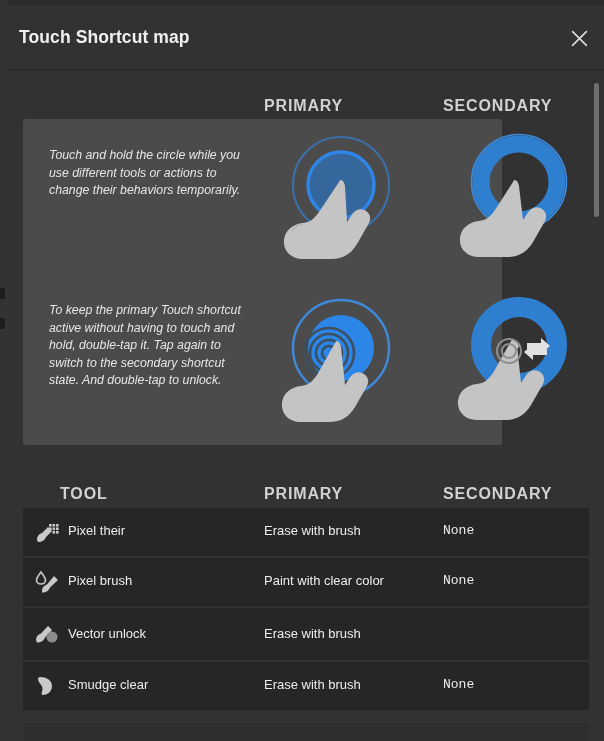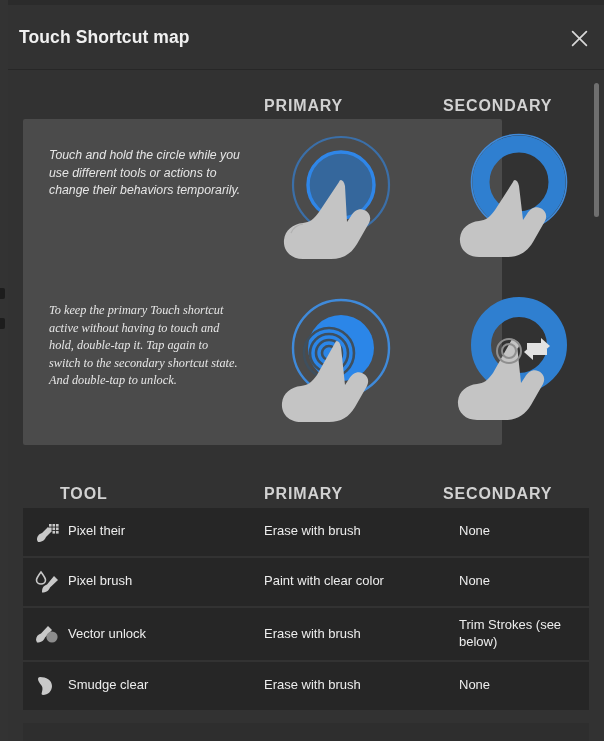--- a/index.html
+++ b/index.html
@@ -125,21 +125,21 @@
   .illus-text {
     position: absolute;
     left: 26px;
     width: 192px;
     font-style: italic;
     font-size: 12.3px;
     line-height: 17.5px;
     color: #e6e6e6;
   }
   .illus-row.r1 .illus-text { top: 28px; }
-  .illus-row.r2 .illus-text { top: 20px; font-family: Liberation Serif, serif; }
+  .illus-row.r2 .illus-text { top: 20px; }
 
   .gfx {
     position: absolute;
     width: 140px;
     height: 140px;
     top: 11px;
   }
   .gfx.primary   { left: 250px; }
   .gfx.secondary { left: 428px; }
   .gfx svg { display: block; }
@@ -171,21 +171,21 @@
   .trow.partial { height: 31px; overflow: hidden; background: #2e2e2e; }
 
   .cell {
     position: absolute;
     font-size: 13px;
     color: #ededed;
     line-height: 16.5px;
   }
   .cell.tool      { left: 45px; top: 15px; }
   .cell.primary   { left: 241px; top: 15px; text-align: center; }
-  .cell.secondary { left: 436px; top: 15px; width: 125px; }
+  .cell.secondary { left: 420px; top: 15px; width: 125px; font-family: Liberation Mono, monospace; }
   .trow.tall .cell { top: 9px; }
 
   .tool-icon {
     position: absolute;
     left: 11px;
     top: 11px;
     width: 26px;
     height: 26px;
   }
   .tool-icon svg { display: block; }
@@ -356,21 +356,20 @@
 
       <div class="trow tall">
         <span class="tool-icon" style="top:13px;">
           <svg width="26" height="26" viewBox="0 0 26 26">
             <path d="M2 19 C2 15.5 4 13.5 7 12.5 L14 5 L18 9 L11 16.5 C10 19.5 7 21.5 3 21.5 Z" fill="#c9c9c9"></path>
             <circle cx="18" cy="16" r="5.6" fill="#8d8d8d"></circle>
           </svg>
         </span>
         <span class="cell tool" style="top:18px;">Vector unlock</span>
         <span class="cell primary" style="top:18px;">Erase with brush</span>
-        <span class="cell secondary" style="top:9px;">Trim Strokes (see below)</span>
       </div>
 
       <div class="trow">
         <span class="tool-icon">
           <svg width="26" height="26" viewBox="0 0 26 26">
             <path d="M6 4 C12 4 18 7 18 13 C18 18 14 22 9 22 C8 22 7.4 21.4 7.6 20.6
                      C8.6 17 9 14.5 7.5 12.5 C5.5 10 4 8 4 6 C4 4.8 4.9 4 6 4 Z" fill="#c9c9c9"></path>
           </svg>
         </span>
         <span class="cell tool">Smudge clear</span>

